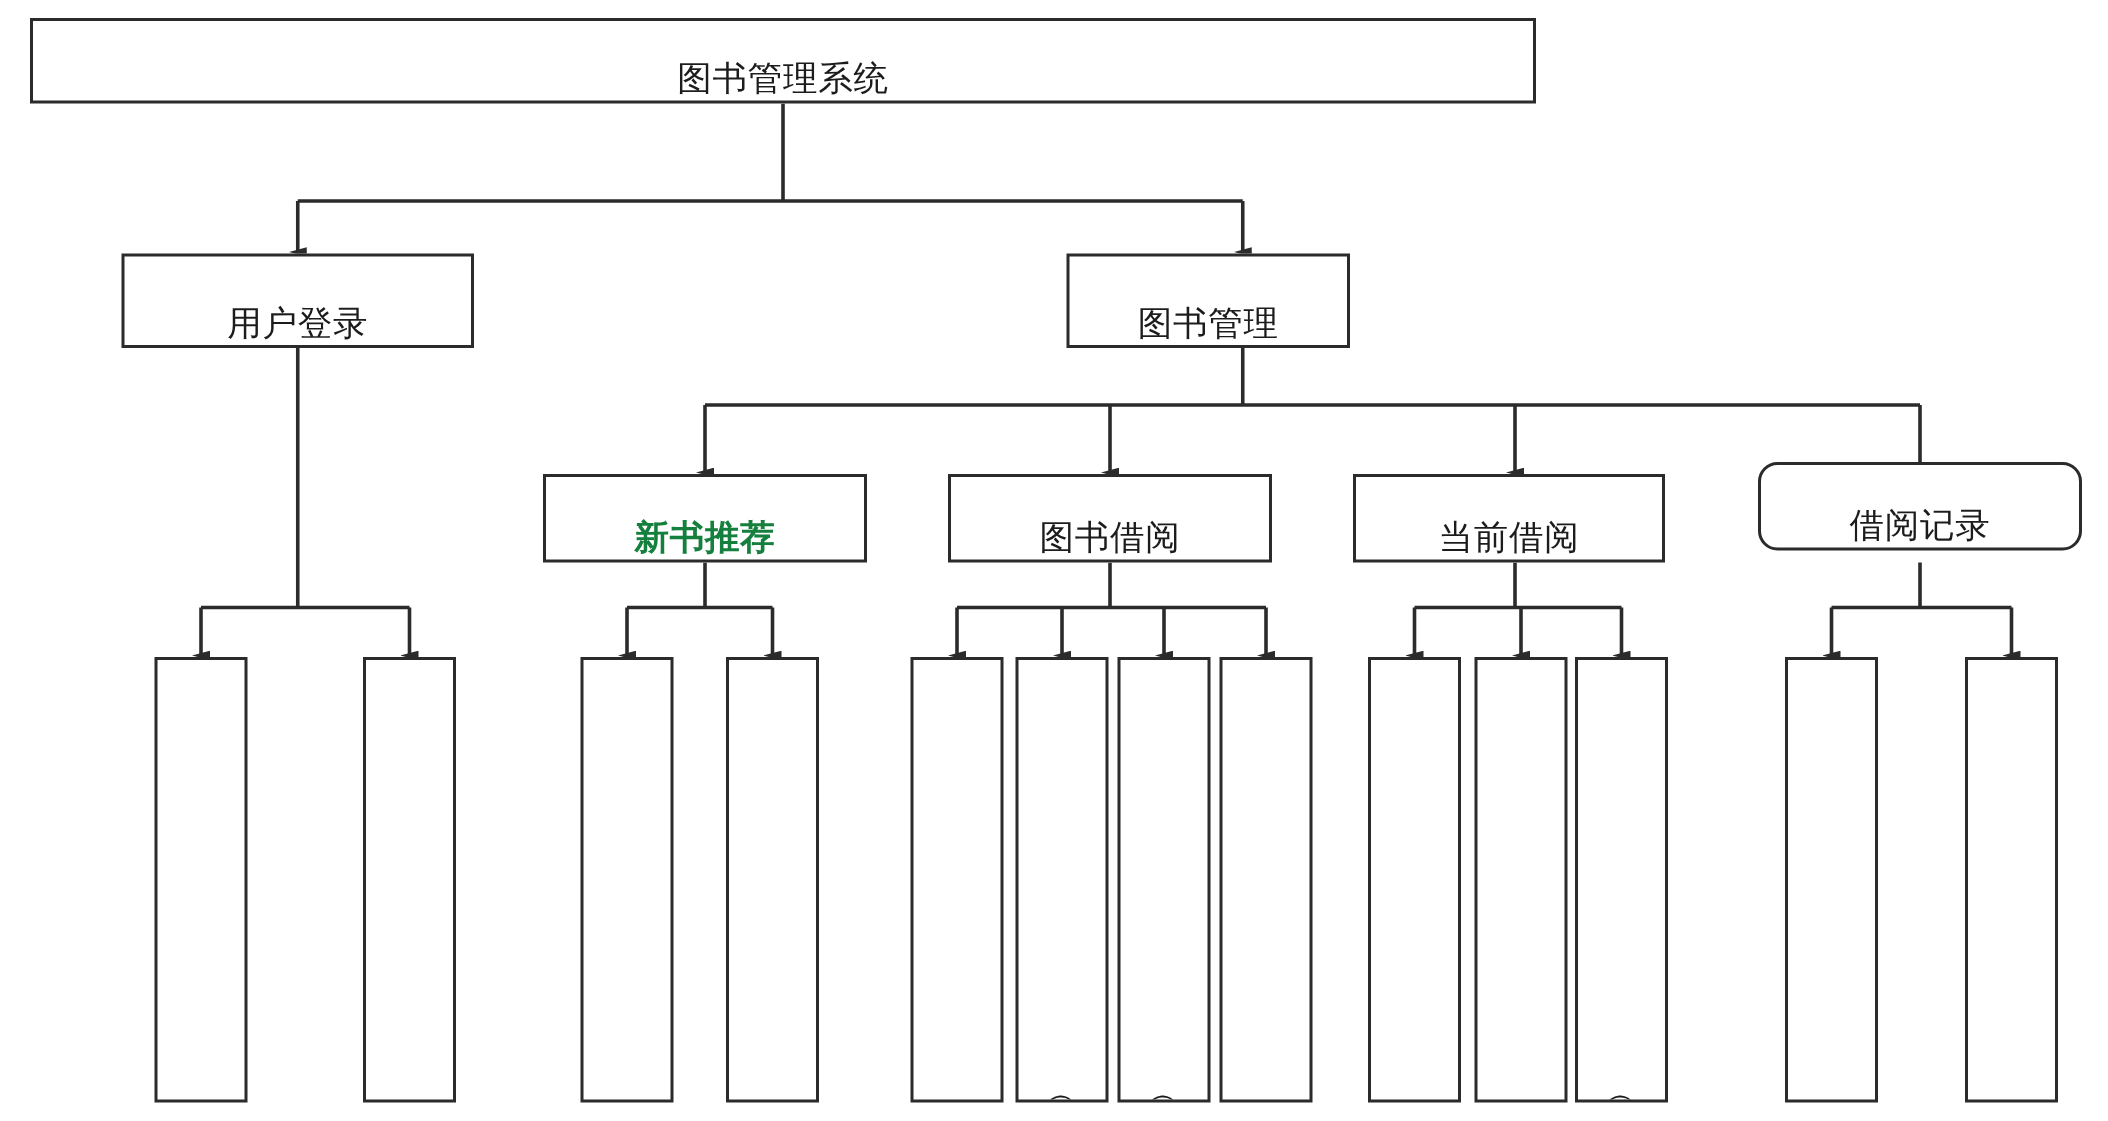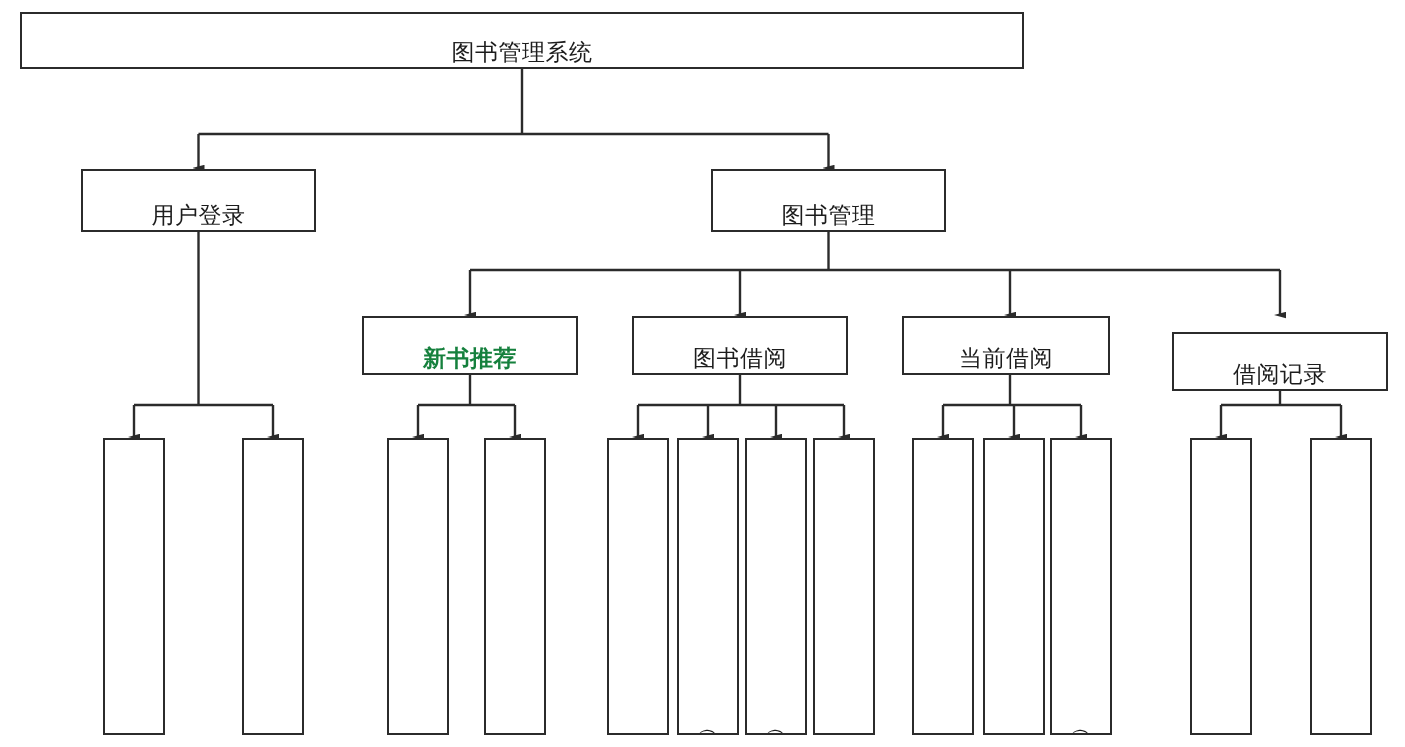--- a/index.html
+++ b/index.html
@@ -106,33 +106,33 @@
         <line x1="1341" y1="405" x2="1341" y2="437" stroke="#2b2b2b" stroke-width="2.4" marker-end="url(#arrowhead)"></line>
       </g>
   </svg>
   <div id="node-layer">
       <div class="node-box" style="left: 20px; top: 12px; width: 1004px; height: 57px; border-color: rgb(43, 43, 43); background: rgb(255, 255, 255);">
         <span class="node-label-h" style="color: rgb(28, 28, 28);">图书管理系统</span>
       </div>
       <div class="node-box" style="left: 81px; top: 169px; width: 235px; height: 63px; border-color: rgb(43, 43, 43); background: rgb(255, 255, 255);">
         <span class="node-label-h" style="color: rgb(28, 28, 28);">用户登录</span>
       </div>
-      <div class="node-box" style="left: 711px; top: 169px; width: 235px; height: 63px; border-color: rgb(43, 43, 43); background: rgb(255, 255, 255);">
+      <div class="node-box" style="left: 711px; top: 169px; width: 189px; height: 63px; border-color: rgb(43, 43, 43); background: rgb(255, 255, 255);">
         <span class="node-label-h" style="color: rgb(28, 28, 28);">图书管理</span>
       </div>
       <div class="node-box" style="left: 362px; top: 316px; width: 216px; height: 59px; border-color: rgb(43, 43, 43); background: rgb(255, 255, 255);">
         <span class="node-label-h" style="color: #15803d; font-weight: bold;">新书推荐</span>
       </div>
       <div class="node-box" style="left: 632px; top: 316px; width: 216px; height: 59px; border-color: rgb(43, 43, 43); background: rgb(255, 255, 255);">
         <span class="node-label-h" style="color: rgb(28, 28, 28);">图书借阅</span>
       </div>
       <div class="node-box" style="left: 902px; top: 316px; width: 208px; height: 59px; border-color: rgb(43, 43, 43); background: rgb(255, 255, 255);">
         <span class="node-label-h" style="color: rgb(28, 28, 28);">当前借阅</span>
       </div>
-      <div class="node-box" style="left: 1172px; top: 332px; width: 216px; height: 59px; border-color: rgb(43, 43, 43); background: rgb(255, 255, 255);">
+      <div class="node-box" style="left: 1172px; top: 308px; width: 216px; height: 59px; border-color: rgb(43, 43, 43); background: rgb(255, 255, 255); border-radius: 13px;">
         <span class="node-label-h" style="color: rgb(28, 28, 28);">借阅记录</span>
       </div>
       <div class="node-box" style="left: 103px; top: 438px; width: 62px; height: 297px; border-color: rgb(43, 43, 43); background: rgb(255, 255, 255);">
         <span class="node-label-v" style="color: rgb(28, 28, 28);">用户登录</span>
       </div>
       <div class="node-box" style="left: 242px; top: 438px; width: 62px; height: 297px; border-color: rgb(43, 43, 43); background: rgb(255, 255, 255);">
         <span class="node-label-v" style="color: rgb(28, 28, 28);">注销登录</span>
       </div>
       <div class="node-box" style="left: 387px; top: 438px; width: 62px; height: 297px; border-color: rgb(43, 43, 43); background: rgb(255, 255, 255);">
         <span class="node-label-v" style="color: rgb(28, 28, 28);">查询图书</span>

